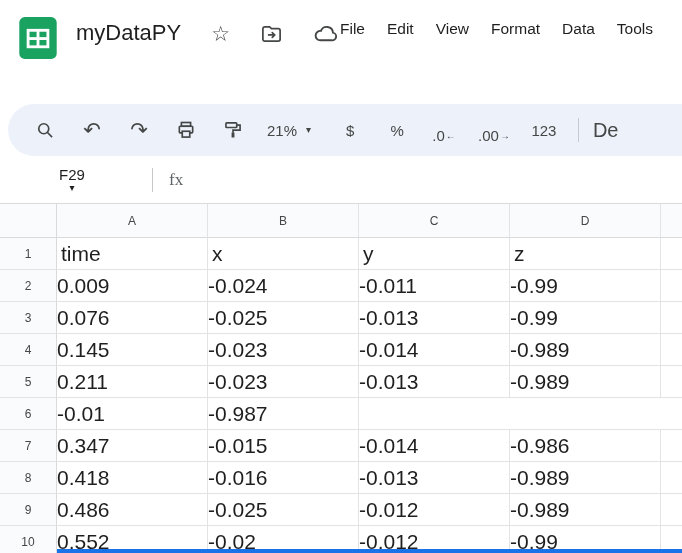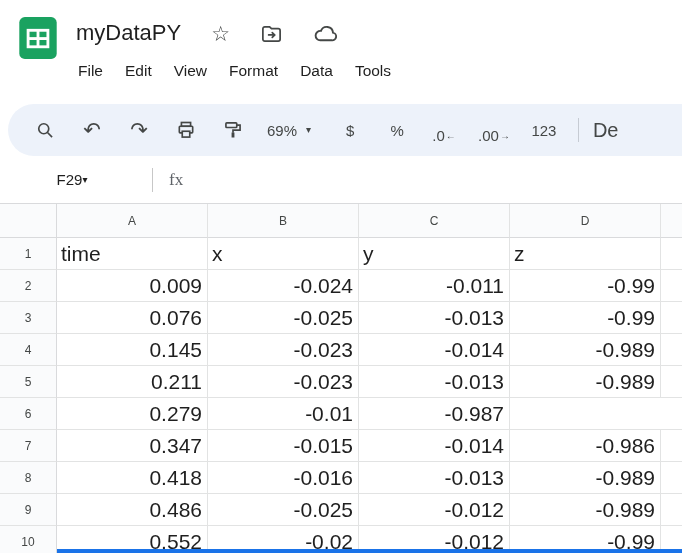--- a/index.html
+++ b/index.html
@@ -12,21 +12,21 @@
     --text-dark:#1f1f1f;
   }
   *{box-sizing:border-box;margin:0;padding:0;}
   html,body{width:682px;height:553px;overflow:hidden;background:#fff;
     font-family:"Liberation Sans","DejaVu Sans",sans-serif;color:var(--text-dark);}
   .app{position:relative;width:682px;height:553px;}
 
   
   .topbar{display:flex;height:100px;padding:12px 0 0 16px;}
   .logo{width:44px;height:44px;margin-top:4px;flex:0 0 auto;}
-  .title-col{margin-left:16px;display:flex;flex-direction:column;}
+  .title-col{margin-left:16px;display:flex;}
   .title-row{display:flex;align-items:center;height:42px;}
   .doc-title{font-size:22px;color:var(--text-dark);}
   .title-icon{margin-left:30px;color:var(--icon-gray);display:flex;align-items:center;font-size:21px;line-height:1;}
   .menubar{display:flex;align-items:center;height:34px;font-size:15.5px;}
   .menu-item{padding:4px 11px;border-radius:6px;cursor:default;text-align:center;}
   .menu-item:first-child{padding-left:2px;}
 
   
   .toolbar{margin:4px 0 0 8px;width:720px;height:52px;background:var(--toolbar-bg);
     border-radius:26px;display:flex;align-items:center;padding-left:24px;color:var(--icon-gray);}
@@ -36,22 +36,22 @@
   .zoom{display:flex;align-items:center;gap:9px;margin-right:26px;font-size:15px;}
   .caret{font-size:10px;line-height:1;}
   .dec-group{display:flex;align-items:flex-end;font-size:15px;}
   .mini-arrow{font-size:10px;margin-left:1px;line-height:1.6;}
   .tb-divider{width:1px;height:24px;background:#c6cbd3;margin:0 14px 0 0;}
   .font-partial{font-size:20px;white-space:nowrap;}
 
   
   .formula-bar{height:48px;display:flex;align-items:center;padding-left:10px;
     border-bottom:1px solid var(--header-border);}
-  .name-box{display:flex;align-items:center;justify-content:center;width:128px;
-    padding:0 6px 0 2px;font-size:15px;color:var(--text-dark);}
+  .name-box{display:flex;align-items:center;justify-content:flex-end;width:128px;
+    padding:0 6px 0 2px;font-size:15px;color:var(--text-dark);flex-direction:column;}
   .fb-divider{width:1px;height:24px;background:#c7c7c7;margin:0 16px 0 14px;}
   .fx{font-family:"Liberation Serif","DejaVu Serif",serif;
     color:#5f6368;font-size:17px;}
 
   
   .sheet{position:relative;}
   .col-header-row{display:flex;height:34px;background:#fafbfc;}
   .corner{width:57px;flex:0 0 auto;border-right:1px solid var(--header-border);
     border-bottom:1px solid var(--header-border);background:#fafbfc;}
   .col-header{width:151px;flex:0 0 auto;display:flex;align-items:center;justify-content:center;
@@ -60,21 +60,21 @@
   .col-header.filler{flex:1 1 auto;width:auto;border-right:none;}
   .grid-row{display:flex;height:32px;}
   .row-num{width:57px;flex:0 0 auto;display:flex;align-items:center;justify-content:center;
     font-size:12px;color:var(--icon-gray);background:#fafbfc;
     border-right:1px solid var(--header-border);border-bottom:1px solid var(--grid-line);}
   .cell{width:151px;flex:0 0 auto;font-size:21px;color:var(--text-dark);line-height:31px;
     border-right:1px solid var(--grid-line);border-bottom:1px solid var(--grid-line);
     white-space:nowrap;overflow:hidden;}
   .cell.filler{flex:1 1 auto;width:auto;border-right:none;}
   .text-cell{text-align:left;padding-left:4px;}
-  .num-cell{text-align:right;padding-right:5px;}
+  .num-cell{text-align:left;padding-right:5px;}
 
   .bottom-blue-line{position:absolute;left:57px;right:0;bottom:0;height:4px;
     background:var(--accent-blue);}
 </style>
 </head>
 <body>
 
 <div class="app">
 
   <header class="topbar">
@@ -130,21 +130,21 @@
       </svg>
     </span>
     <span class="tb">
       <svg viewBox="0 0 24 24" width="20" height="20">
         <rect x="3.5" y="3.5" width="13" height="5.5" rx="1" fill="none" stroke="#444746" stroke-width="2"></rect>
         <path d="M16.5 6.2h4v6h-8.5v3" fill="none" stroke="#444746" stroke-width="2"></path>
         <rect x="10.3" y="15" width="3.4" height="6" fill="#444746"></rect>
       </svg>
     </span>
     <span class="zoom">
-      <span>69%</span>
+      <span>21%</span>
       <span class="caret">▾</span>
     </span>
     <span class="tb">$</span>
     <span class="tb">%</span>
     <span class="tb dec-group">
       <span>.0</span>
       <span class="mini-arrow">←</span>
     </span>
     <span class="tb dec-group">
       <span>.00</span>
@@ -209,21 +209,20 @@
         <div class="grid-row">
           <div class="row-num">5</div>
           <div class="cell num-cell">0.211</div>
           <div class="cell num-cell">-0.023</div>
           <div class="cell num-cell">-0.013</div>
           <div class="cell num-cell">-0.989</div>
           <div class="cell filler"></div>
         </div>
         <div class="grid-row">
           <div class="row-num">6</div>
-          <div class="cell num-cell">0.279</div>
           <div class="cell num-cell">-0.01</div>
           <div class="cell num-cell">-0.987</div>
           <div class="cell filler"></div>
         </div>
         <div class="grid-row">
           <div class="row-num">7</div>
           <div class="cell num-cell">0.347</div>
           <div class="cell num-cell">-0.015</div>
           <div class="cell num-cell">-0.014</div>
           <div class="cell num-cell">-0.986</div>

